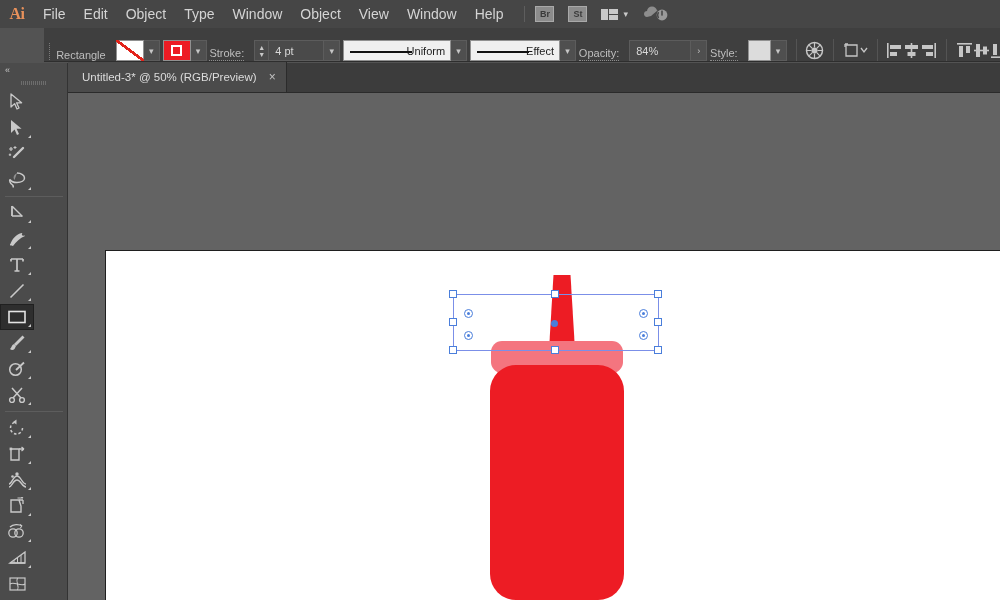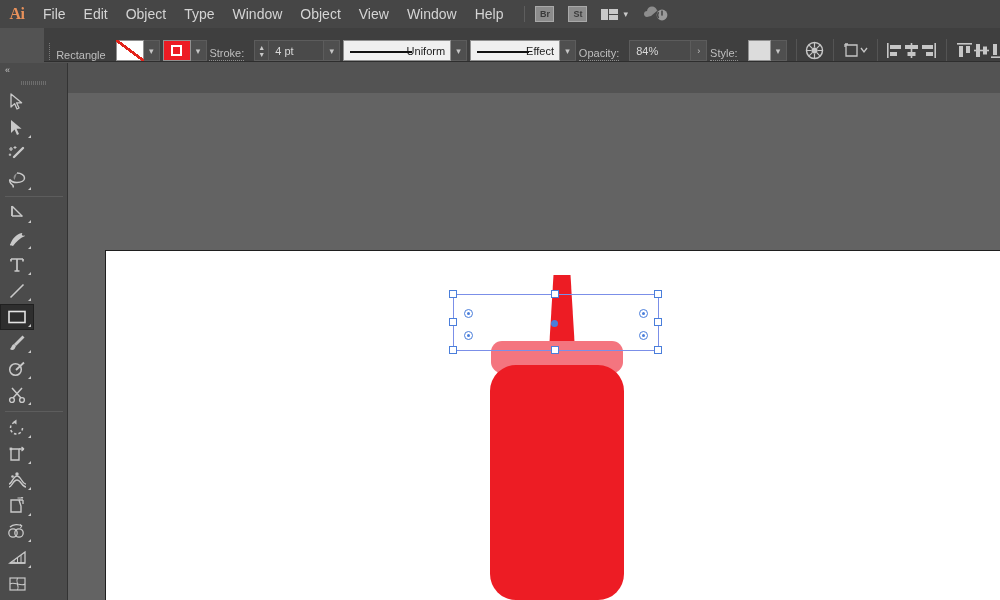--- a/index.html
+++ b/index.html
@@ -377,20 +377,26 @@
         <rect x="1" y="14.4" width="15" height="1.6" fill="#C6C6C6"></rect>
         <rect x="3" y="2" width="4" height="11" fill="#C6C6C6"></rect>
         <rect x="10" y="6" width="4" height="7" fill="#C6C6C6"></rect>
       </svg>
     </div>
 
     <div class="cb-sep"></div>
     <div class="shape-link">Edit</div>
   </div>
 
+  <div class="tabbar">
+    <div class="doc-tab">
+      <span class="doc-tab-label">Untitled-3* @ 50% (RGB/Preview)</span>
+      <span class="doc-tab-close">×</span>
+    </div>
+  </div>
 
   <div class="toolbar">
     <div class="tb-collapse">«</div>
     <div class="tb-grip">
         <i></i>
       </div>
 
     <div class="tool-grid">
 
       <div class="tool">

